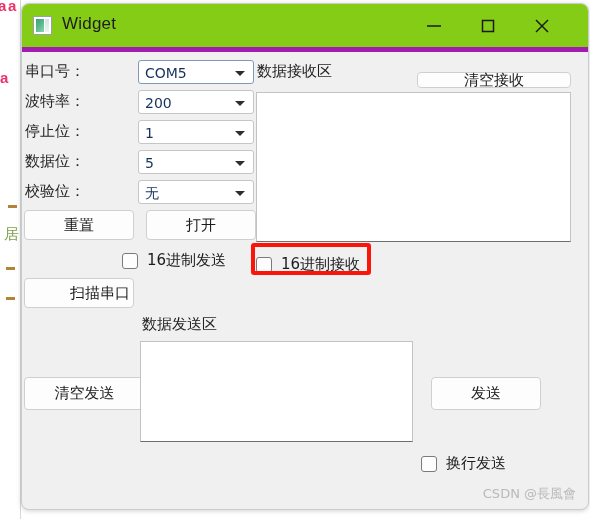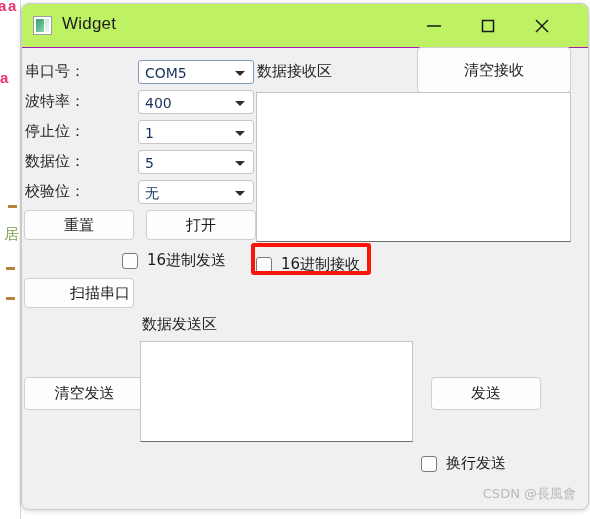--- a/index.html
+++ b/index.html
@@ -31,22 +31,22 @@
     background: #f0f0f0;
     border: 1px solid #c8cdd0;
     border-radius: 8px;
     box-shadow: 0 1px 5px rgba(0,0,0,0.18);
     overflow: hidden;
   }
 
   
   #titlebar {
     position: absolute; left: 0; top: 0; width: 566px; height: 43px;
-    background: #bef264;
-    border-bottom: 1px solid #a21caf;
+    background: #84cc16;
+    border-bottom: 5px solid #a21caf;
   }
   #app-icon {
     position: absolute; left: 11px; top: 12px; width: 19px; height: 19px;
     background: #ffffff;
     border: 1px solid #9aa0a3;
     box-sizing: border-box;
   }
   #app-icon .blk-a {
     position: absolute; left: 2px; top: 2px; width: 8px; height: 13px;
     background: linear-gradient(135deg, #3f9f6d 0%, #59b98c 50%, #8fd3b4 100%);
@@ -211,21 +211,21 @@
   <div class="form-label" style="left:3px; top:88px;">波特率：</div>
   <div class="form-label" style="left:3px; top:118px;">停止位：</div>
   <div class="form-label" style="left:3px; top:148px;">数据位：</div>
   <div class="form-label" style="left:3px; top:178px;">校验位：</div>
 
   <div class="combo focused" style="left:116px; top:56px;">
     <span class="cval">COM5</span>
     <span class="carrow"></span>
   </div>
   <div class="combo" style="left:116px; top:86px;">
-    <span class="cval">400</span>
+    <span class="cval">200</span>
     <span class="carrow"></span>
   </div>
   <div class="combo" style="left:116px; top:116px;">
     <span class="cval">1</span>
     <span class="carrow"></span>
   </div>
   <div class="combo" style="left:116px; top:146px;">
     <span class="cval">5</span>
     <span class="carrow"></span>
   </div>
@@ -240,21 +240,21 @@
   <div class="cbox-row" style="left:100px; top:247px;">
     <span class="cbox"></span>
     <span class="cbox-label">16进制发送</span>
   </div>
 
   <div class="pbtn" style="left:2px; top:274px; width:110px; height:30px;padding-left:42px;">扫描串口</div>
 
   <div class="pbtn" style="left:2px; top:373px; width:121px; height:33px;">清空发送</div>
 
   <div class="caption" style="left:235px; top:58px;">数据接收区</div>
-  <div class="pbtn" style="left:395px; top:43px; width:154px; height:46px;">清空接收</div>
+  <div class="pbtn" style="left:395px; top:68px; width:154px; height:16px;">清空接收</div>
 
   <div class="textarea" style="left:234px; top:88px; width:315px; height:150px;"></div>
 
   <div class="cbox-row" style="left:234px; top:251px;">
     <span class="cbox"></span>
     <span class="cbox-label">16进制接收</span>
   </div>
 
   <div class="caption" style="left:120px; top:311px;">数据发送区</div>
 

